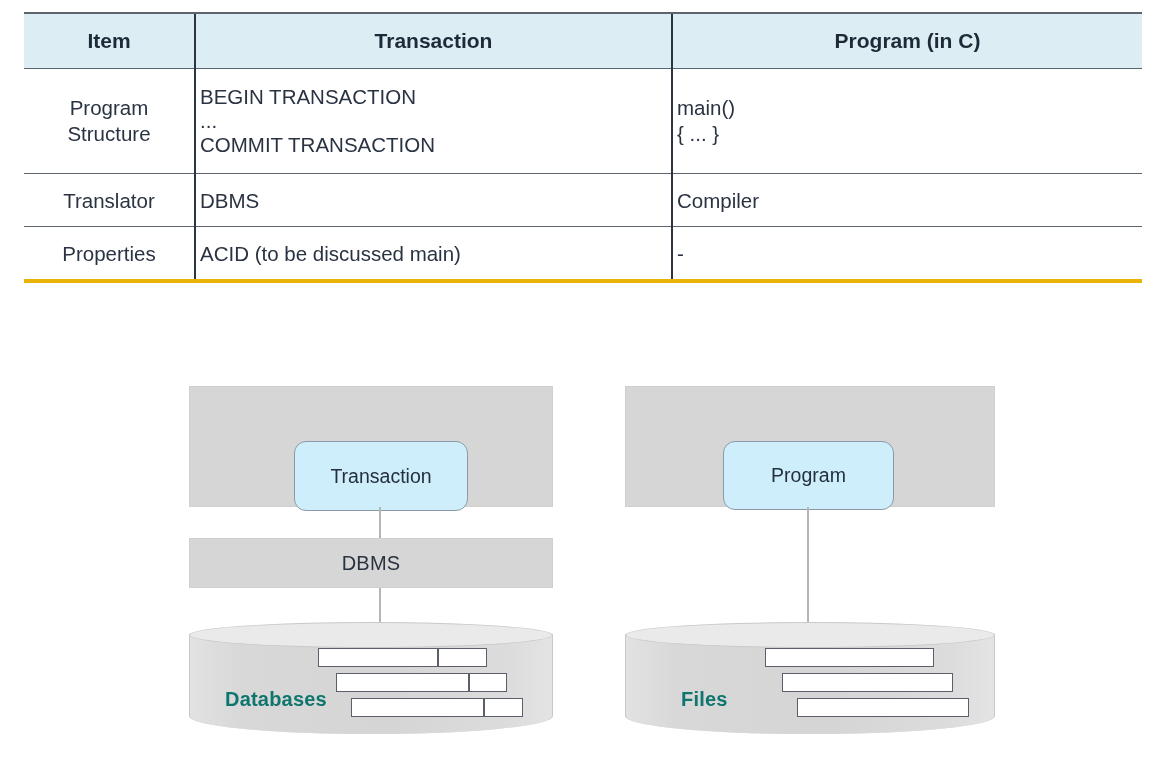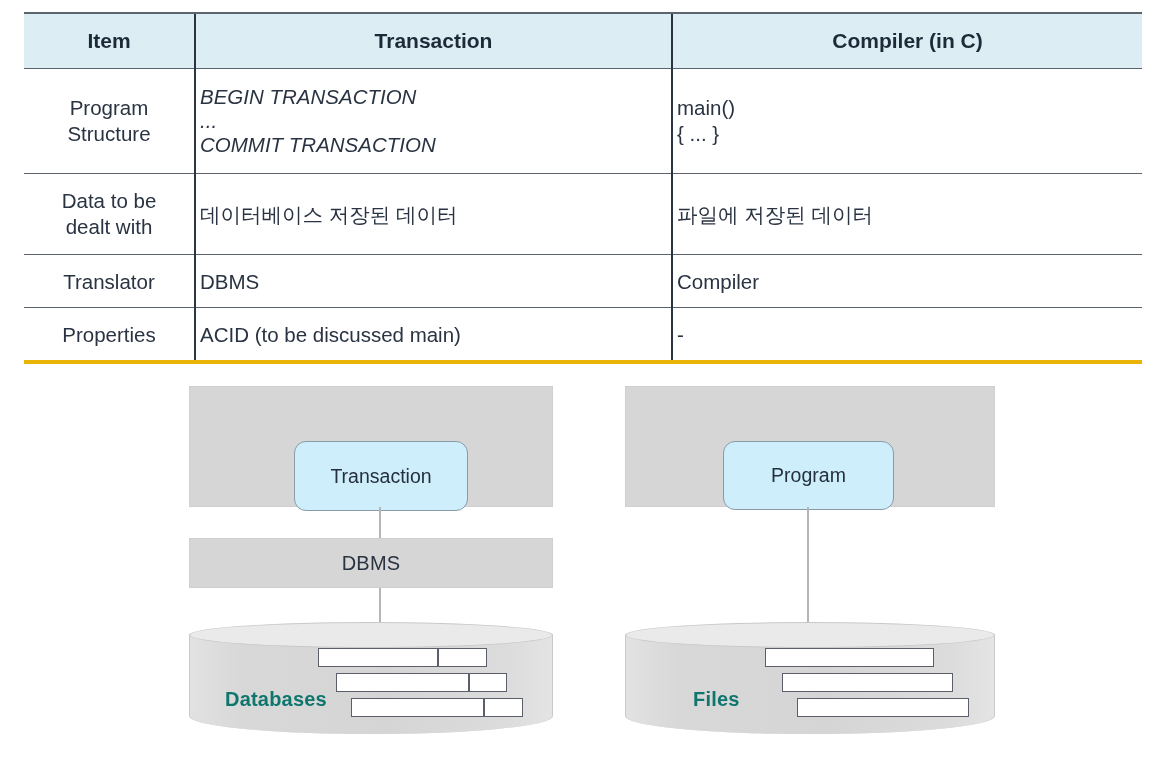--- a/index.html
+++ b/index.html
@@ -58,21 +58,20 @@
     text-align: center;
     line-height: 1.22;
     padding: 8px 6px;
   }
   .cell-body {
     text-align: left;
     padding: 9px 0 9px 12px;
     line-height: 1.22;
   }
   .mono-italic {
-    font-style: italic;
     white-space: pre-line;
     line-height: 1.18;
   }
   .plain-lines {
     white-space: pre-line;
     line-height: 1.25;
   }
   .r-struct td { height: 96px; }
   .r-data   td { height: 72px; }
   .r-trans  td { height: 44px; }
@@ -174,21 +173,21 @@
   }
   .cyl-label {
     position: absolute;
     top: 66px;
     font-size: 20px;
     font-weight: bold;
     color: #0f766e;
     letter-spacing: .2px;
   }
   .dgroup.left  .cyl-label { left: 36px; }
-  .dgroup.right .cyl-label { left: 68px; text-align: center; }
+  .dgroup.right .cyl-label { left: 56px; text-align: center; }
 
   .rec-bar {
     position: absolute;
     background: #ffffff;
     border: 1.6px solid #5a5f6b;
     box-sizing: border-box;
     height: 19px;
   }
   .rec-bar .seg-div {
     position: absolute;
@@ -215,38 +214,32 @@
 <table class="cmp-table">
   <colgroup>
     <col class="col-item">
       <col class="col-trans">
       <col class="col-prog">
   </colgroup>
   <thead>
     <tr>
       <th>Item</th>
       <th class="vdiv">Transaction</th>
-      <th class="vdiv">Compiler (in C)</th>
+      <th class="vdiv">Program (in C)</th>
     </tr>
   </thead>
   <tbody>
     <tr class="r-struct">
       <td class="cell-item plain-lines">Program
 Structure</td>
       <td class="cell-body mono-italic vdiv">BEGIN TRANSACTION
 ...
 COMMIT TRANSACTION</td>
       <td class="cell-body plain-lines vdiv">main()
 { ... }</td>
-    </tr>
-    <tr class="r-data">
-      <td class="cell-item plain-lines">Data to be
-dealt with</td>
-      <td class="cell-body vdiv">데이터베이스 저장된 데이터</td>
-      <td class="cell-body vdiv">파일에 저장된 데이터</td>
     </tr>
     <tr class="r-trans">
       <td class="cell-item">Translator</td>
       <td class="cell-body vdiv">DBMS</td>
       <td class="cell-body vdiv">Compiler</td>
     </tr>
     <tr class="r-props">
       <td class="cell-item">Properties</td>
       <td class="cell-body vdiv">ACID (to be discussed main)</td>
       <td class="cell-body vdiv">-</td>

